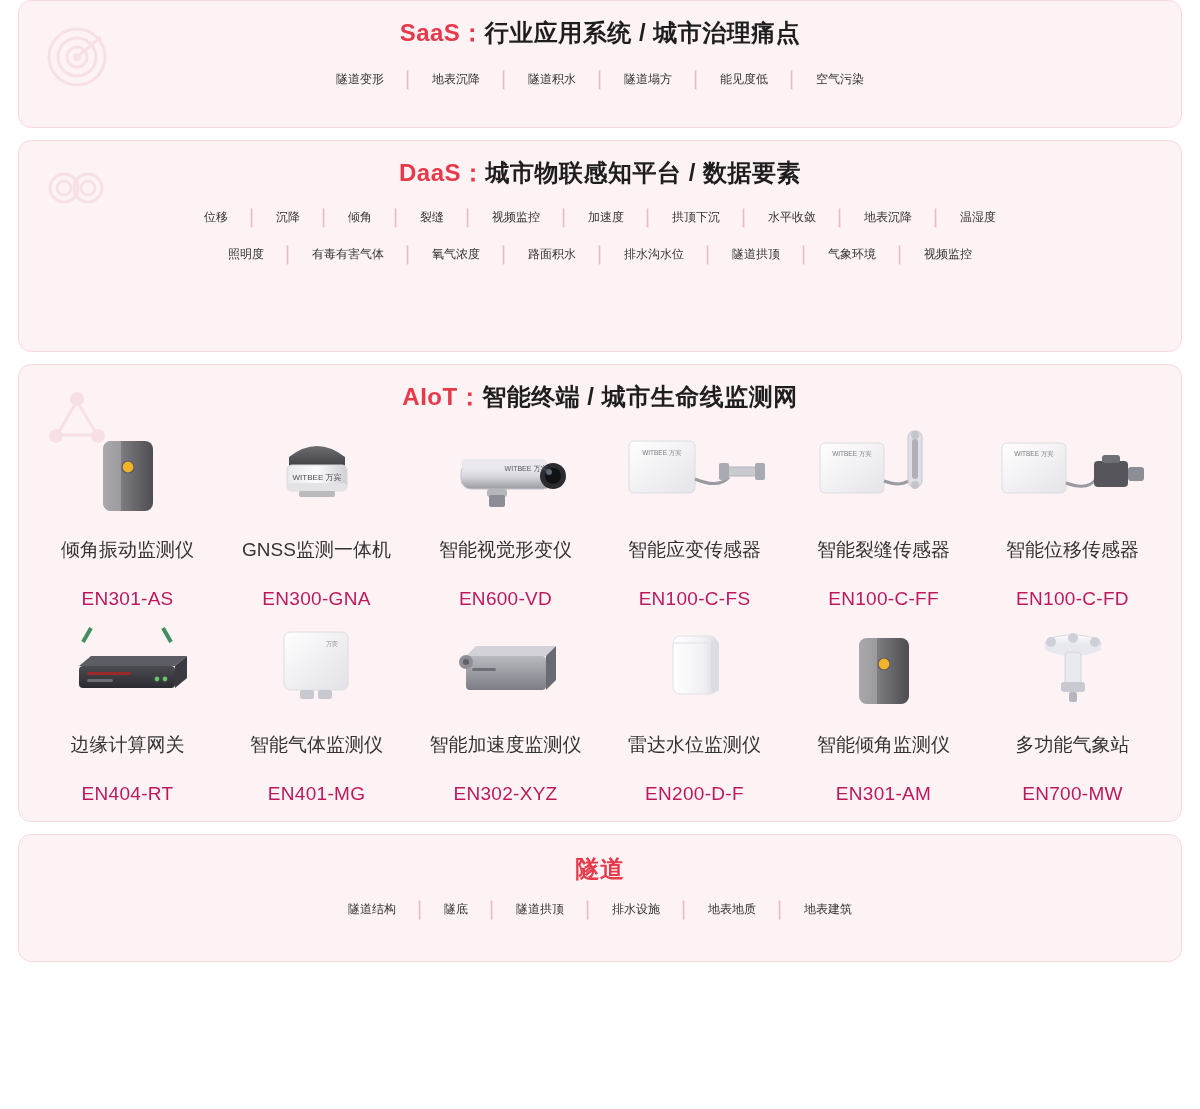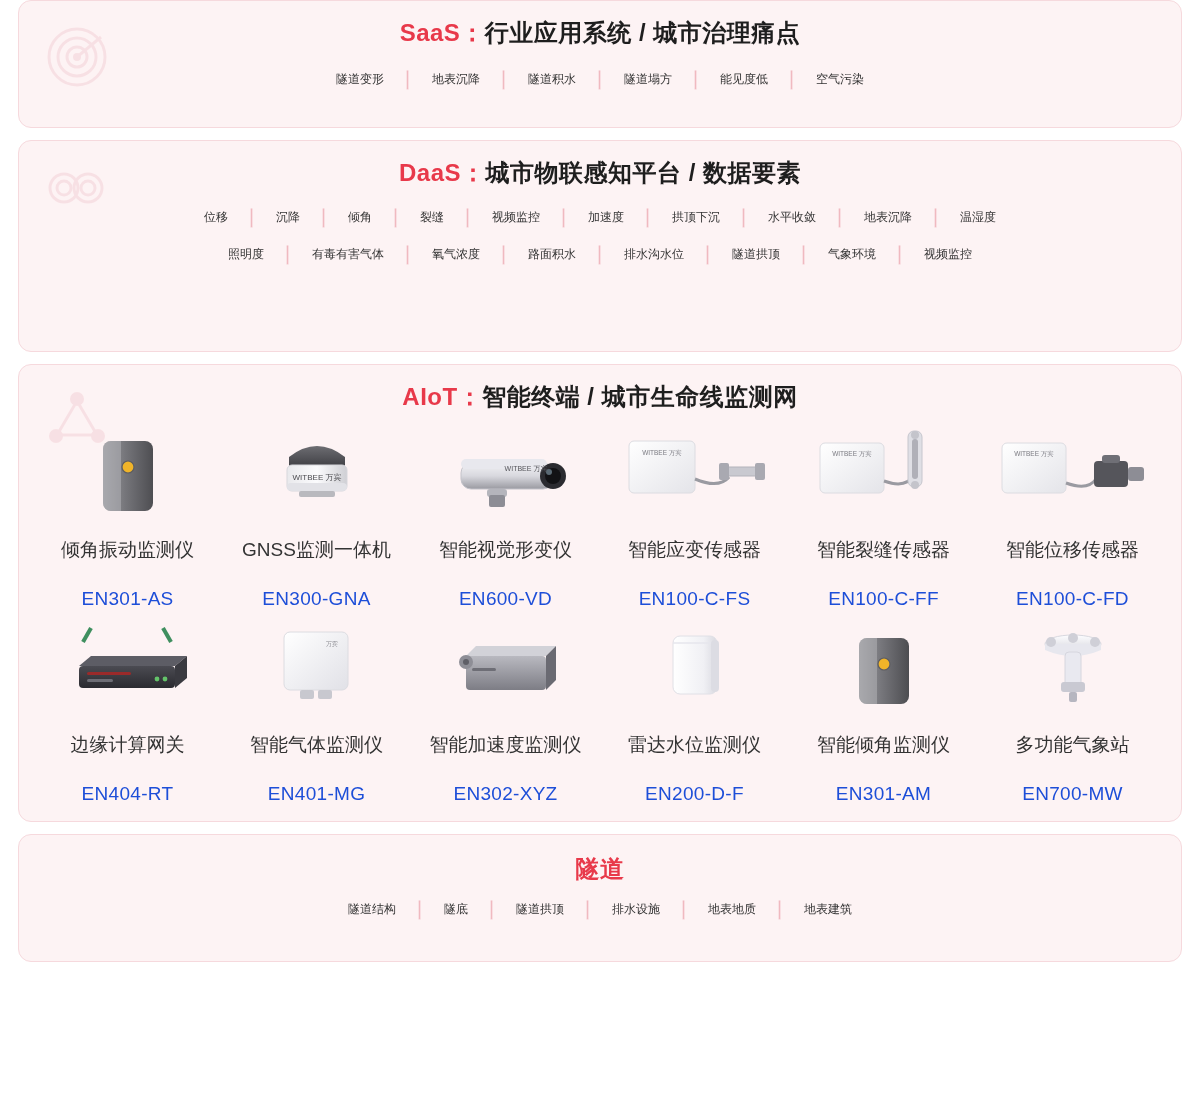--- a/index.html
+++ b/index.html
@@ -95,21 +95,21 @@
     justify-content: center;
   }
   .device-img svg { display: block; }
   .device-name {
     font-size: 19px;
     color: #333333;
     white-space: nowrap;
   }
   .device-model {
     font-size: 19px;
-    color: #1d4ed8;
+    color: #be185d;
     margin-top: 5px;
     letter-spacing: .3px;
     white-space: nowrap;
   }
 
   
   #card-tunnel { height: 128px; margin-bottom: 0; }
   #card-tunnel .card-title { padding-top: 18px; text-align: center; }
 </style>
 </head>

